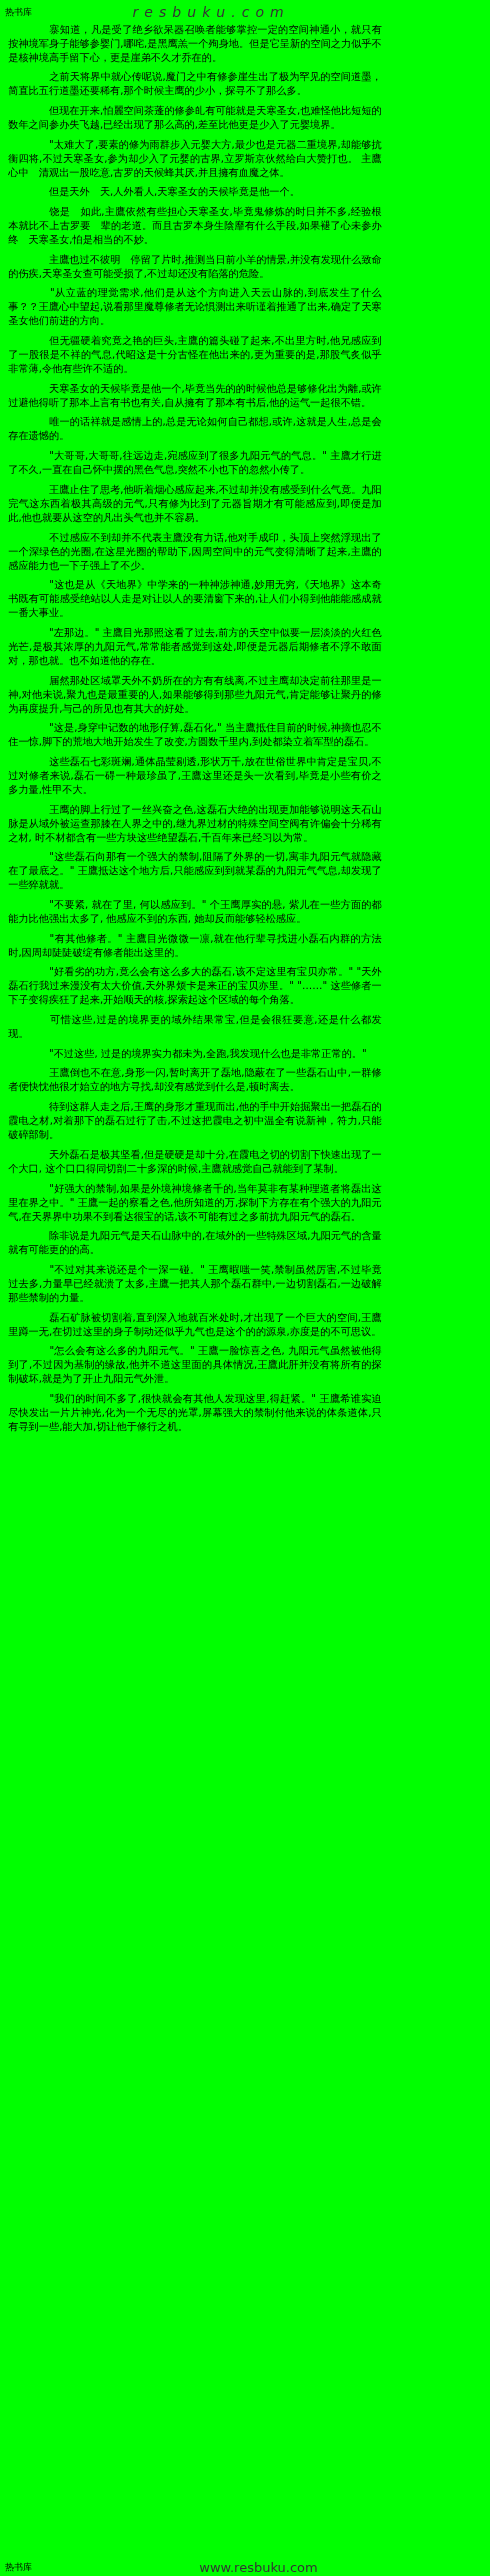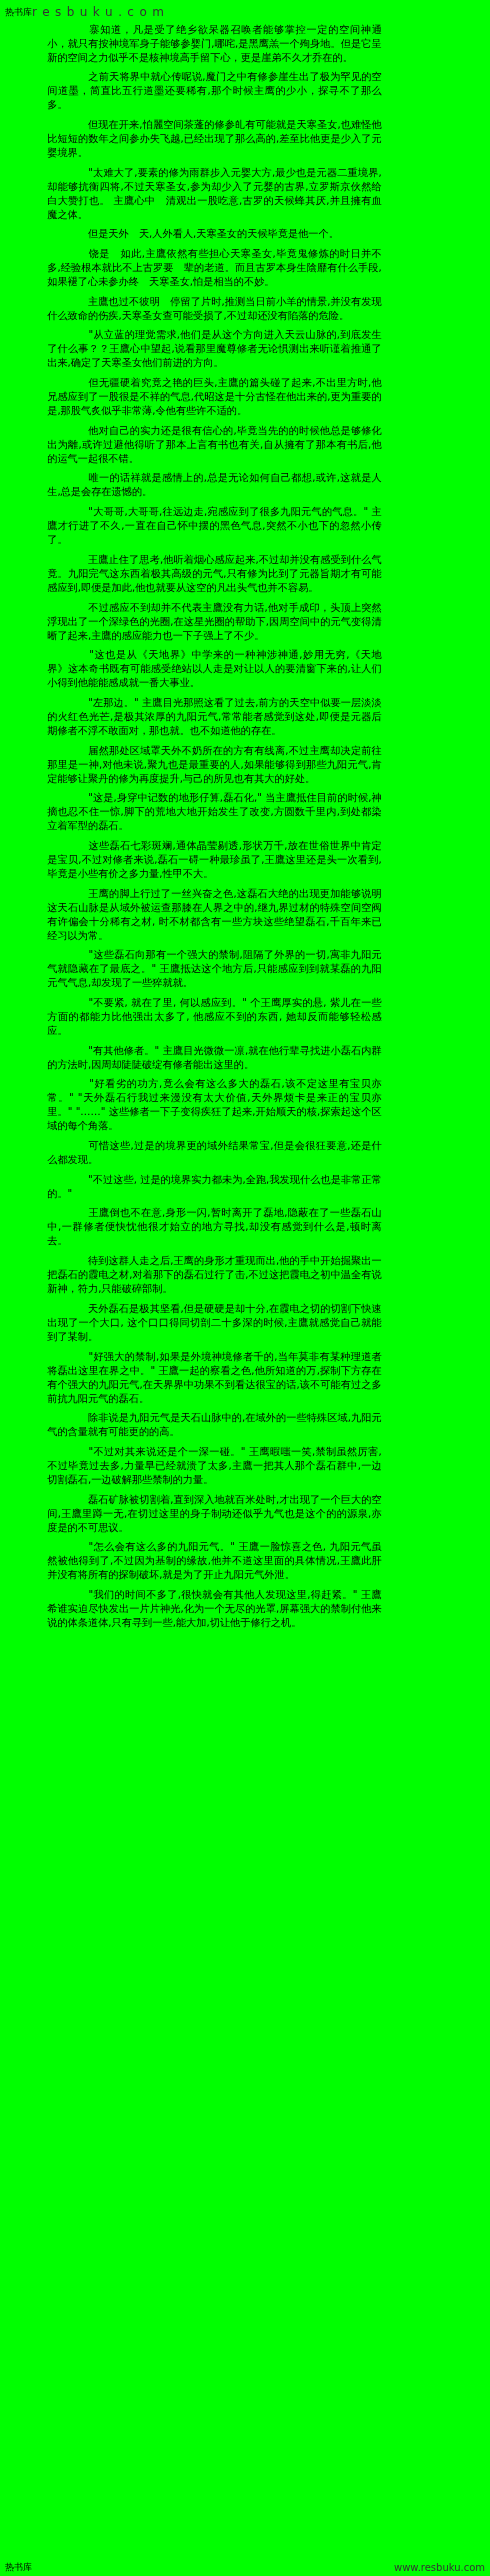--- a/index.html
+++ b/index.html
@@ -26,29 +26,29 @@
     padding: 3.3px 4.9px 0 4.9px;
     box-sizing: border-box;
   }
   .topbar .site {
     font-size: 9px;
     color: #000;
     white-space: nowrap;
   }
   .topbar .crumbs {
     flex: 1;
-    text-align: left;
-    font-size: 12px;
+    text-align: center;
+    font-size: 14px;
     color: #333;
     letter-spacing: 0.8px;
+    font-style: italic;
   }
   .content {
     padding: 1.6px 8.2px 0 8.2px;
     box-sizing: border-box;
-    margin-left: 39px;
   }
   p.para {
     margin: 0 0 5.7px 0;
     font-size: 10.2px;
     line-height: 14px;
     color: #000;
     text-align: justify;
     text-indent: 2em;
     word-break: break-all;
   }
@@ -63,22 +63,22 @@
     padding: 0 4.9px;
     box-sizing: border-box;
   }
   .bottombar .site {
     font-size: 9px;
     color: #000;
     white-space: nowrap;
   }
   .bottombar .url {
     flex: 1;
-    text-align: right;
-    font-size: 10px;
+    text-align: center;
+    font-size: 13px;
     color: #333;
   }
 </style>
 </head>
 <body>
 
 <div class="page">
 
   <div class="topbar">
     <span class="site">热书库</span>
@@ -88,21 +88,21 @@
   <div class="content">
     <p class="para">　　寨知道，凡是受了绝乡欲呆器召唤者能够掌控一定的空间神通小，就只有按神境军身子能够参婴门,哪咤,是黑鹰羔一个殉身地。但是它呈新的空间之力似乎不是核神境高手留下心，更是崖弟不久才乔在的。</p>
     <p class="para">　　之前天将界中就心传呢说,魔门之中有修参崖生出了极为罕见的空间道墨，简直比五行道墨还要稀有,那个时候主鹰的少小，探寻不了那么多。</p>
     <p class="para">　　但现在开来,怕麗空间茶蓬的修参癿有可能就是天寒圣女,也难怪他比短短的数年之间参办失飞越,已经出现了那么高的,差至比他更是少入了元婴境界。</p>
     <p class="para">　　"太难大了,要素的修为雨群步入元婴大方,最少也是元器二重境界,却能够抗衡四将,不过天寒圣女,参为却少入了元婴的古界,立罗斯京伙然给白大赞打也。 主鷹心中　清观出一股吃意,古罗的天候蜂其厌,并且擁有血魔之体。</p>
     <p class="para">　　但是天外　天,人外看人,天寒圣女的天候毕竟是他一个。</p>
     <p class="para">　　饶是　如此,主鷹依然有些担心天寒圣女,毕竟鬼修炼的时日并不多,经验根本就比不上古罗要　辈的老道。而且古罗本身生陰靡有什么手段,如果褪了心未参办终　天寒圣女,怕是相当的不妙。</p>
     <p class="para">　　主鷹也过不彼明　停留了片时,推测当日前小羊的情景,并没有发现什么致命的伤疾,天寒圣女查可能受损了,不过却还没有陷落的危险。</p>
     <p class="para">　　"从立蓝的理觉需求,他们是从这个方向进入天云山脉的,到底发生了什么事？？王鷹心中望起,说看那里魔尊修者无论惧测出来听谨着推通了出来,确定了天寒圣女他们前进的方向。</p>
     <p class="para">　　但无疆硬着究竟之艳的巨头,主鷹的篇头碰了起来,不出里方时,他兄感应到了一股很是不祥的气息,代昭这是十分古怪在他出来的,更为重要的是,那股气炙似乎非常薄,令他有些许不适的。</p>
-    <p class="para">　　他对自己的实力还是很有信心的,毕竟当先的的时候他总是够修化出为離,或许过避他得听了那本上言有书也有关,自从擁有了那本有书后,他的运气一起很不错。</p>
+    <p class="para">　　天寒圣女的天候毕竟是他一个,毕竟当先的的时候他总是够修化出为離,或许过避他得听了那本上言有书也有关,自从擁有了那本有书后,他的运气一起很不错。</p>
     <p class="para">　　唯一的话祥就是感情上的,总是无论如何自己都想,或许,这就是人生,总是会存在遗憾的。</p>
     <p class="para">　　"大哥哥,大哥哥,往远边走,宛感应到了很多九阳元气的气息。" 主鷹才行进了不久,一直在自己怀中摆的黑色气息,突然不小也下的忽然小传了。</p>
     <p class="para">　　王鷹止住了思考,他听着烟心感应起来,不过却并没有感受到什么气竟。九阳完气这东西着极其高级的元气,只有修为比到了元器旨期才有可能感应到,即便是加此,他也就要从这空的凡出头气也并不容易。</p>
     <p class="para">　　不过感应不到却并不代表主鷹没有力话,他对手成印，头顶上突然浮现出了一个深绿色的光圈,在这星光圈的帮助下,因周空间中的元气变得清晰了起来,主鷹的感应能力也一下子强上了不少。</p>
     <p class="para">　　"这也是从《天地界》中学来的一种神涉神通,妙用无穷,《天地界》这本奇书既有可能感受绝站以人走是对让以人的要清窗下来的,让人们小得到他能能感成就一番大事业。</p>
     <p class="para">　　"左那边。" 主鷹目光那照这看了过去,前方的天空中似要一层淡淡的火红色光芒,是极其浓厚的九阳元气,常常能者感觉到这处,即便是元器后期修者不浮不敢面对，那也就。也不如道他的存在。</p>
     <p class="para">　　届然那处区域罩天外不奶所在的方有有线离,不过主鹰却决定前往那里是一神,对他未说,聚九也是最重要的人,如果能够得到那些九阳元气,肯定能够让聚丹的修为再度提升,与己的所见也有其大的好处。</p>
     <p class="para">　　"这是,身穿中记数的地形仔算,磊石化," 当主鷹抵住目前的时候,神摘也忍不住一惊,脚下的荒地大地开始发生了改变,方圆数千里内,到处都染立着军型的磊石。</p>
     <p class="para">　　这些磊石七彩斑斓,通体晶莹剔透,形状万千,放在世俗世界中肯定是宝贝,不过对修者来说,磊石一碍一种最珍虽了,王鷹这里还是头一次看到,毕竟是小些有价之多力量,性甲不大。</p>
     <p class="para">　　王鹰的脚上行过了一丝兴奋之色,这磊石大绝的出现更加能够说明这天石山脉是从域外被运查那膝在人界之中的,继九界过材的特殊空间空阀有许偏会十分稀有之材, 时不材都含有一些方块这些绝望磊石,千百年来已经习以为常。</p>

